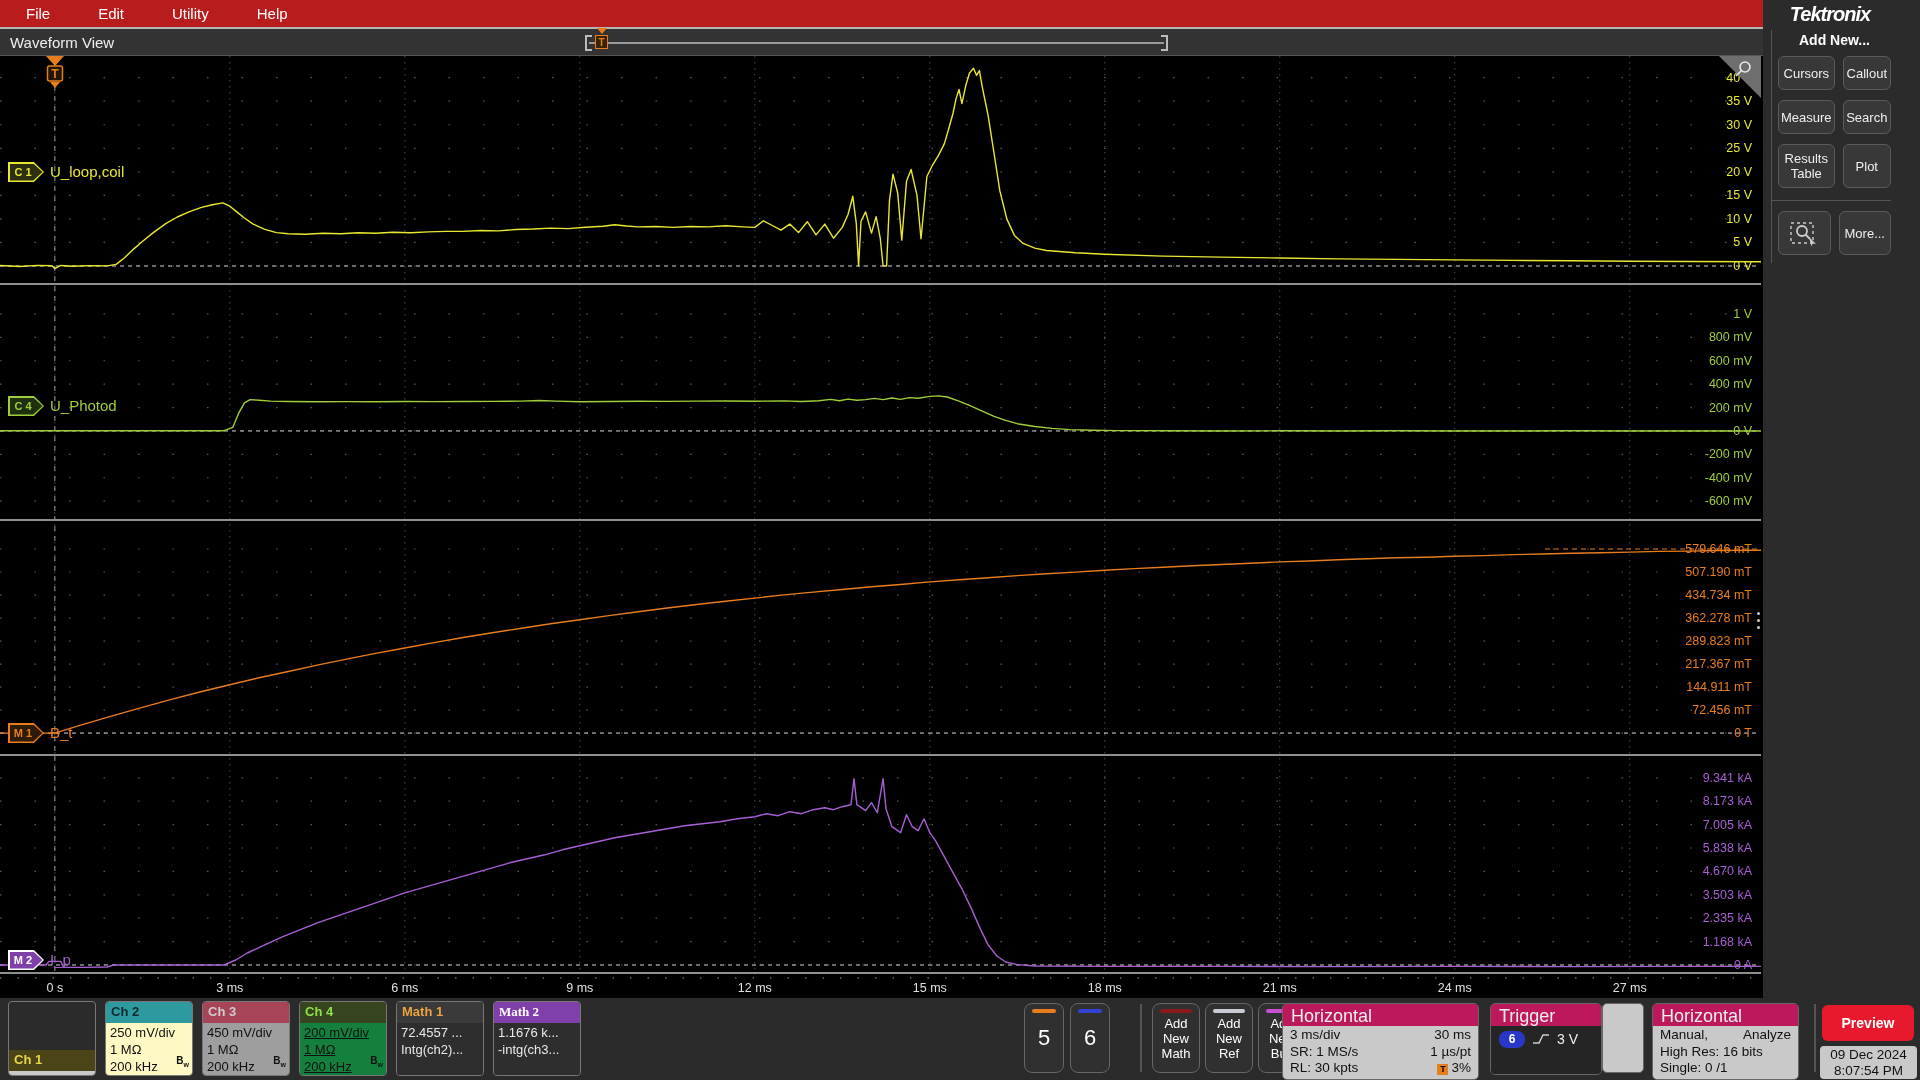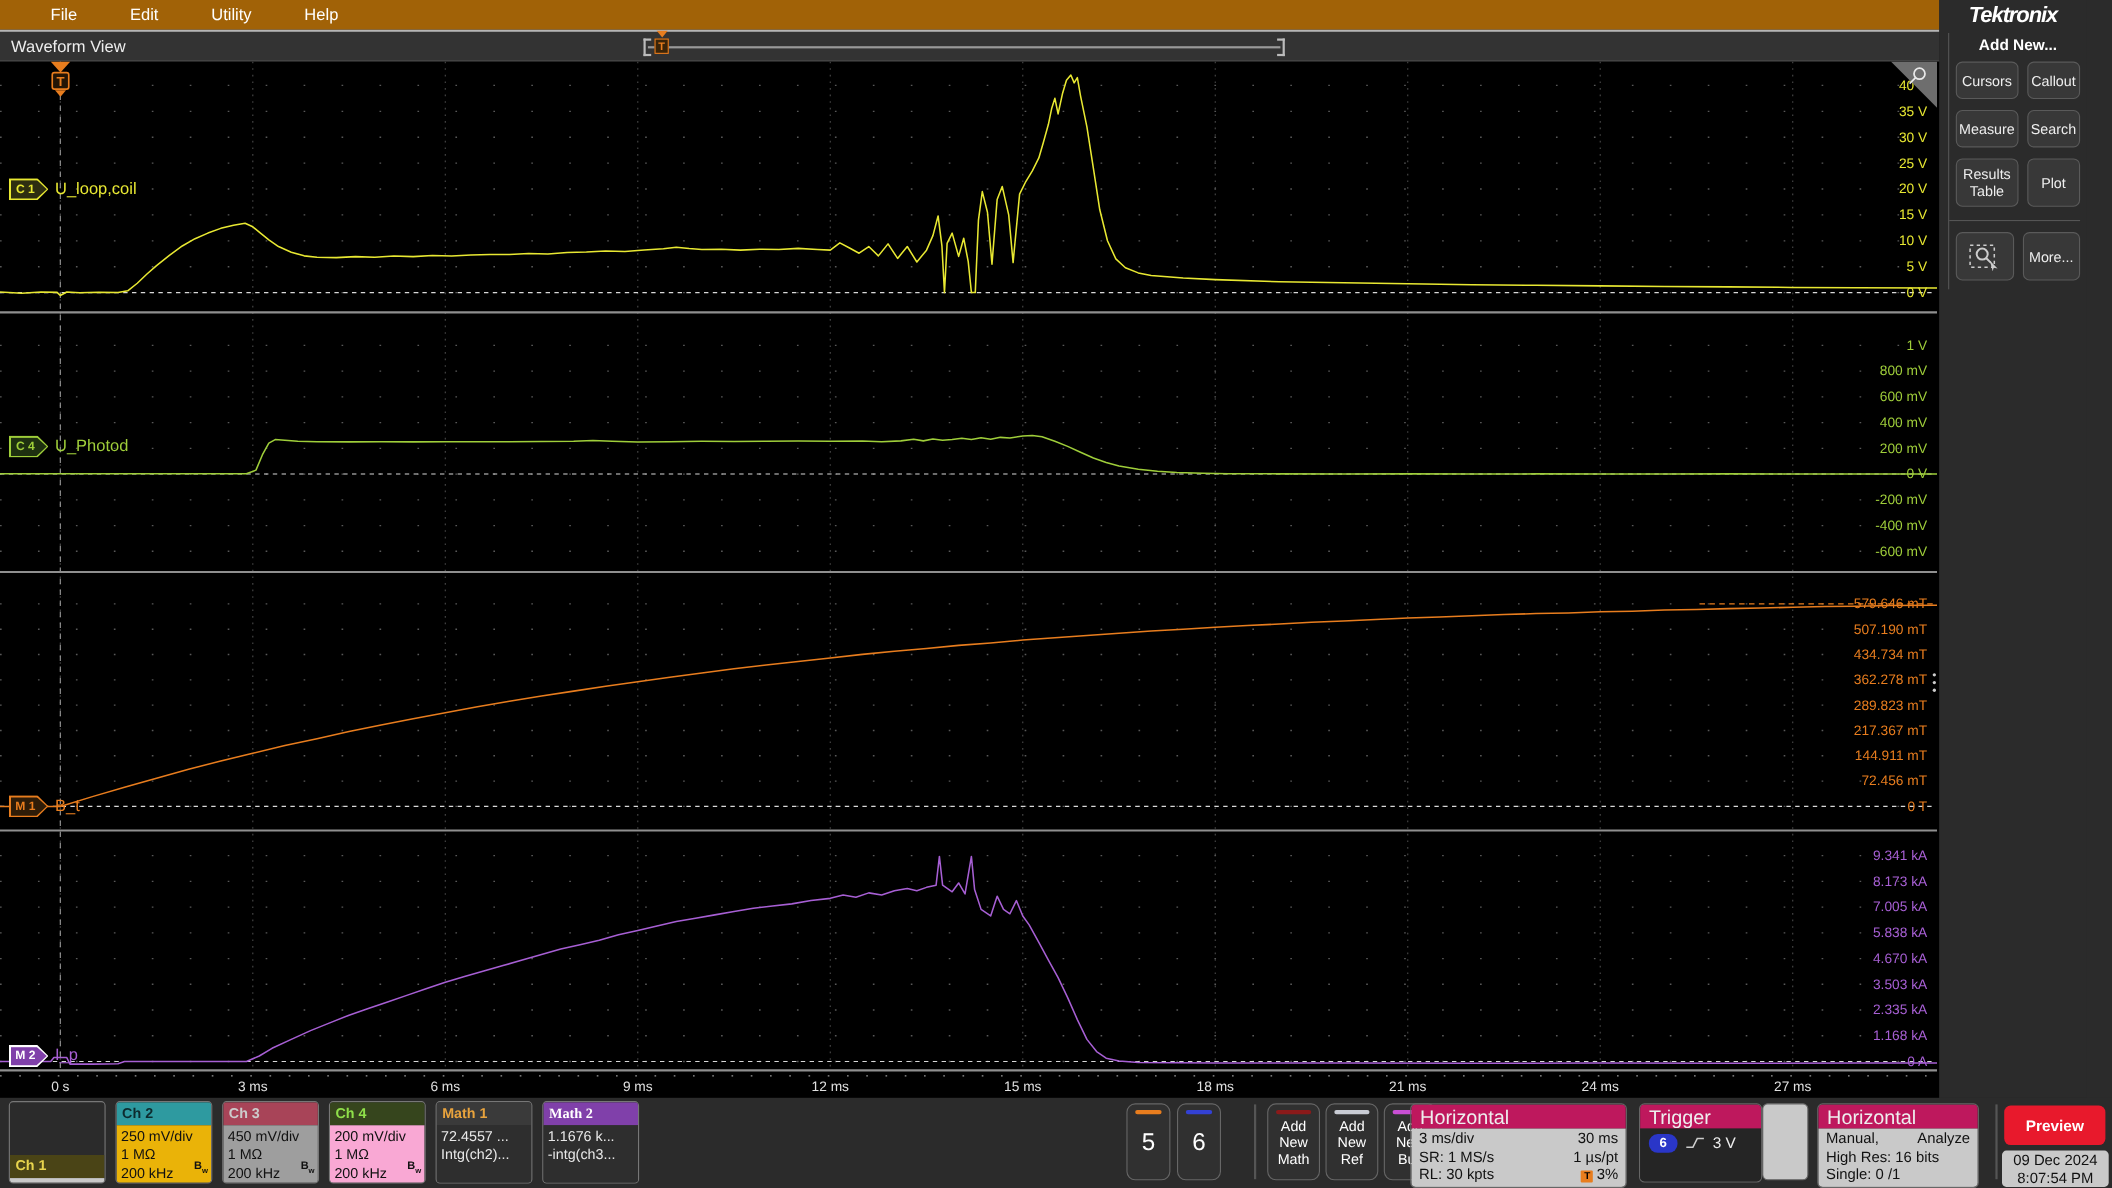--- a/index.html
+++ b/index.html
@@ -1,20 +1,20 @@
 <!DOCTYPE html>
 <html><head>
 <meta charset="utf-8">
 <style>
   html,body{margin:0;padding:0;background:#1a1a1a;}
   *{box-sizing:border-box;font-family:"Liberation Sans",sans-serif;}
   .app{position:relative;width:1920px;height:1080px;background:#2b2b2b;overflow:hidden;}
   .main-row{position:absolute;left:0;top:0;width:1920px;height:998px;display:flex;}
   .left-col{width:1763px;display:flex;flex-direction:column;background:#000;}
-  .menubar{height:27px;background:#a16207;display:flex;align-items:center;padding-left:22px;}
+  .menubar{height:27px;background:#b91c1c;display:flex;align-items:center;padding-left:2px;}
   .menubar .mi{color:#fff;font-size:15px;padding:0 24px;cursor:default;}
   .wave-window{flex:1;border-top:2px solid #b5b5b5;display:flex;flex-direction:column;}
   .titlebar{height:27px;background:#333;border-bottom:1px solid #555;position:relative;display:flex;align-items:center;}
   .titlebar .wtitle{color:#eee;font-size:15px;margin-left:10px;}
   .minimap{position:absolute;left:585px;top:4px;width:583px;height:20px;}
   .mm-line{position:absolute;left:4px;right:4px;top:9px;height:2px;background:#999;}
   .mm-brkt{position:absolute;top:2px;width:7px;height:16px;border:2px solid #bbb;}
   .mm-brkt.l{left:0;border-right:none;}
   .mm-brkt.r{right:0;border-left:none;}
   .mm-t{position:absolute;left:10px;top:2px;width:13px;height:14px;background:#3a2408;border:1.5px solid #e87d1e;color:#e87d1e;font-size:10px;font-weight:bold;text-align:center;line-height:13px;}
@@ -267,39 +267,39 @@
           <div class="card-h" style="background: rgb(74, 68, 22); color: rgb(232, 212, 77); margin-top: 48px;">Ch 1</div>
           <div class="card-b" style="background: rgb(201, 201, 201); color: rgb(17, 17, 17);">
             <div>5 V/div</div>
             <div>1 MΩ</div>
             <div>200 kHz</div>
             <span class="bw">B<sub>w</sub></span>
           </div>
         </div>
         <div class="card">
           <div class="card-h" style="background: rgb(46, 154, 160); color: rgb(13, 43, 46);">Ch 2</div>
-          <div class="card-b" style="background: #eab308; color: rgb(17, 17, 17);">
+          <div class="card-b" style="background: #fef9c3; color: rgb(17, 17, 17);">
             <div>250 mV/div</div>
             <div>1 MΩ</div>
             <div>200 kHz</div>
             <span class="bw">B<sub>w</sub></span>
           </div>
         </div>
         <div class="card">
           <div class="card-h" style="background: rgb(168, 68, 88); color: rgb(204, 204, 204);">Ch 3</div>
           <div class="card-b" style="background: rgb(158, 158, 158); color: rgb(17, 17, 17);">
             <div>450 mV/div</div>
             <div>1 MΩ</div>
             <div>200 kHz</div>
             <span class="bw">B<sub>w</sub></span>
           </div>
         </div>
         <div class="card">
           <div class="card-h" style="background: rgb(54, 69, 29); color: rgb(143, 224, 74);">Ch 4</div>
-          <div class="card-b" style="background: #f9a8d4; color: rgb(17, 17, 17);">
+          <div class="card-b" style="background: #15803d; color: rgb(17, 17, 17); text-decoration: underline;">
             <div>200 mV/div</div>
             <div>1 MΩ</div>
             <div>200 kHz</div>
             <span class="bw">B<sub>w</sub></span>
           </div>
         </div>
         <div class="card">
           <div class="card-h" style="background: rgb(58, 58, 58); color: rgb(232, 163, 61);">Math 1</div>
           <div class="card-b" style="background: rgb(46, 46, 46); color: rgb(232, 232, 232);">
             <div>72.4557 ...</div>

